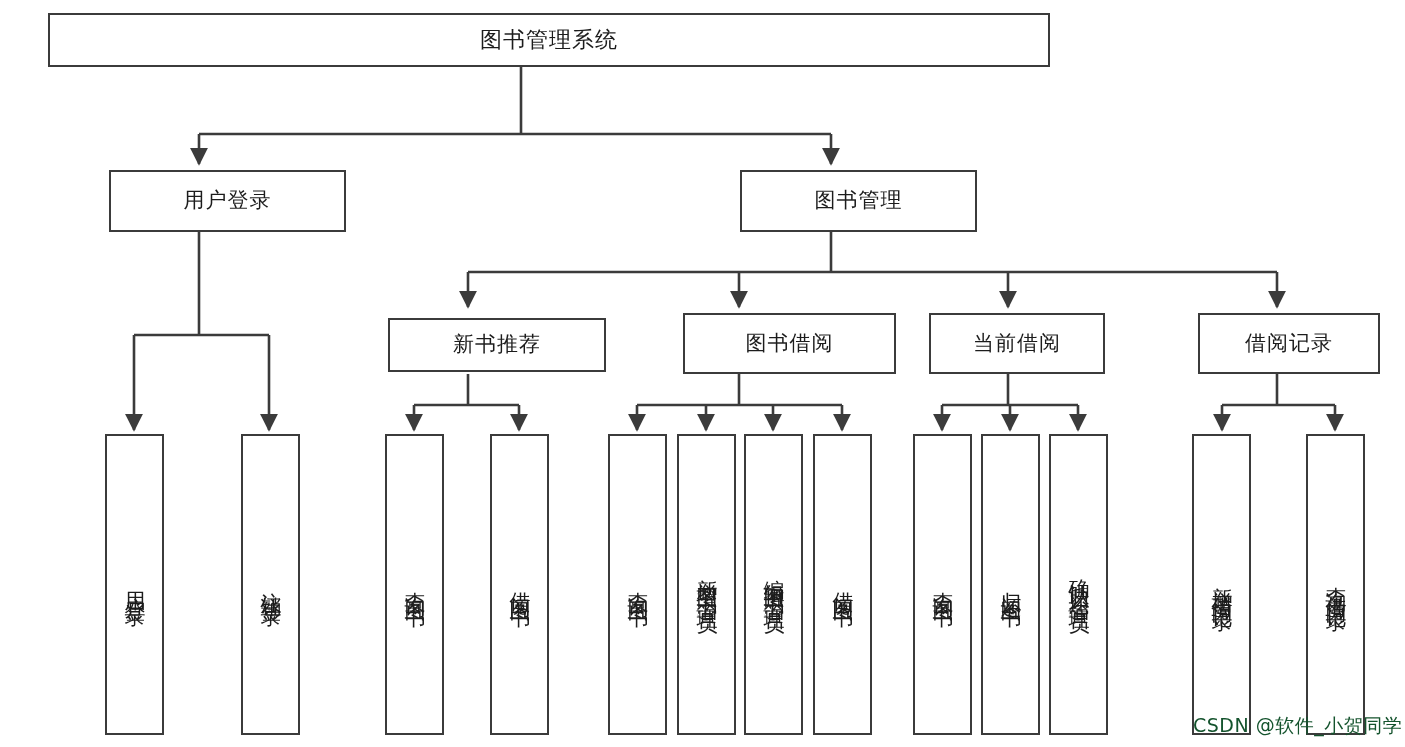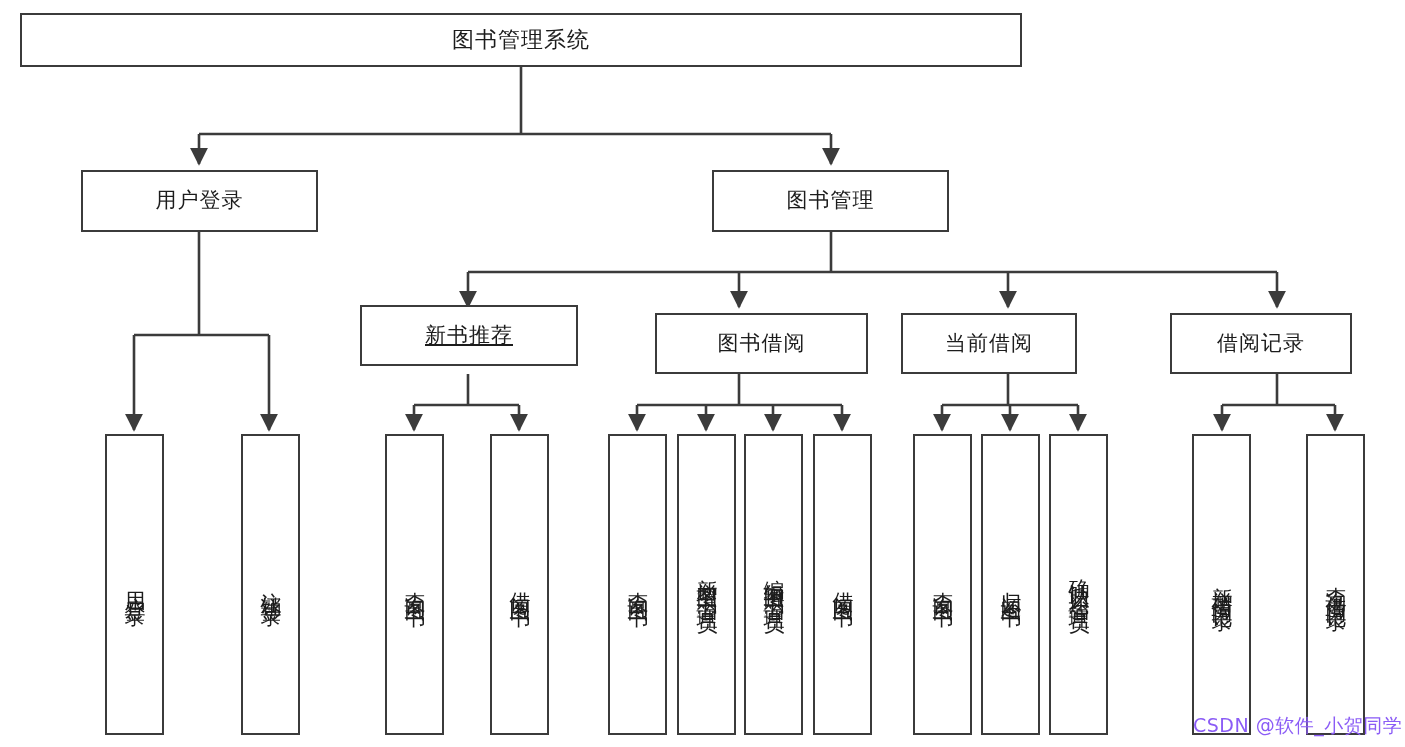--- a/index.html
+++ b/index.html
@@ -33,20 +33,21 @@
     align-items: center;
     justify-content: center;
     color: #1c1c1c;
     font-family: "DejaVu Sans", "Liberation Sans", sans-serif;
   }
   .node-h {
     font-size: 21px;
     letter-spacing: 1px;
     line-height: 1.1;
     white-space: nowrap;
+    margin-left: 28px;
   }
   .node-root {
     font-size: 22px;
     letter-spacing: 1px;
   }
   .node-v {
     writing-mode: vertical-rl;
     text-orientation: upright;
     font-size: 21px;
     letter-spacing: 5px;
@@ -54,21 +55,21 @@
     padding-top: 4px;
     padding-bottom: 4px;
     align-items: center;
     justify-content: center;
     text-align: center;
     overflow: hidden;
   }
   .watermark {
     position: absolute;
     font-size: 19px;
-    color: #8b5cf6;
+    color: #14532d;
     letter-spacing: 0.5px;
     white-space: nowrap;
     font-family: "DejaVu Sans", "Liberation Sans", sans-serif;
     pointer-events: none;
   }
 </style>
 </head>
 <body>
 
 <div id="canvas">
@@ -122,21 +123,21 @@
       <path d="M 1222 405 L 1222 430" marker-end="url(#arrow)"></path>
       <path d="M 1335 405 L 1335 430" marker-end="url(#arrow)"></path>
     </g>
   </svg>
 
   <div class="node node-h node-root" style="left:20px; top:13px; width:1002px; height:54px;">图书管理系统</div>
 
   <div class="node node-h" style="left:81px; top:170px; width:237px; height:62px;">用户登录</div>
   <div class="node node-h" style="left:712px; top:170px; width:237px; height:62px;">图书管理</div>
 
-  <div class="node node-h" style="left:360px; top:305px; width:218px; height:61px;text-decoration:underline;">新书推荐</div>
+  <div class="node node-h" style="left:360px; top:318px; width:218px; height:54px;">新书推荐</div>
   <div class="node node-h" style="left:655px; top:313px; width:213px; height:61px;">图书借阅</div>
   <div class="node node-h" style="left:901px; top:313px; width:176px; height:61px;">当前借阅</div>
   <div class="node node-h" style="left:1170px; top:313px; width:182px; height:61px;">借阅记录</div>
 
   <div class="node node-v" style="left:105px; top:434px; width:59px; height:301px;">用户登录</div>
   <div class="node node-v" style="left:241px; top:434px; width:59px; height:301px;">注销登录</div>
 
   <div class="node node-v" style="left:385px; top:434px; width:59px; height:301px;">查询图书</div>
   <div class="node node-v" style="left:490px; top:434px; width:59px; height:301px;">借阅图书</div>
 

